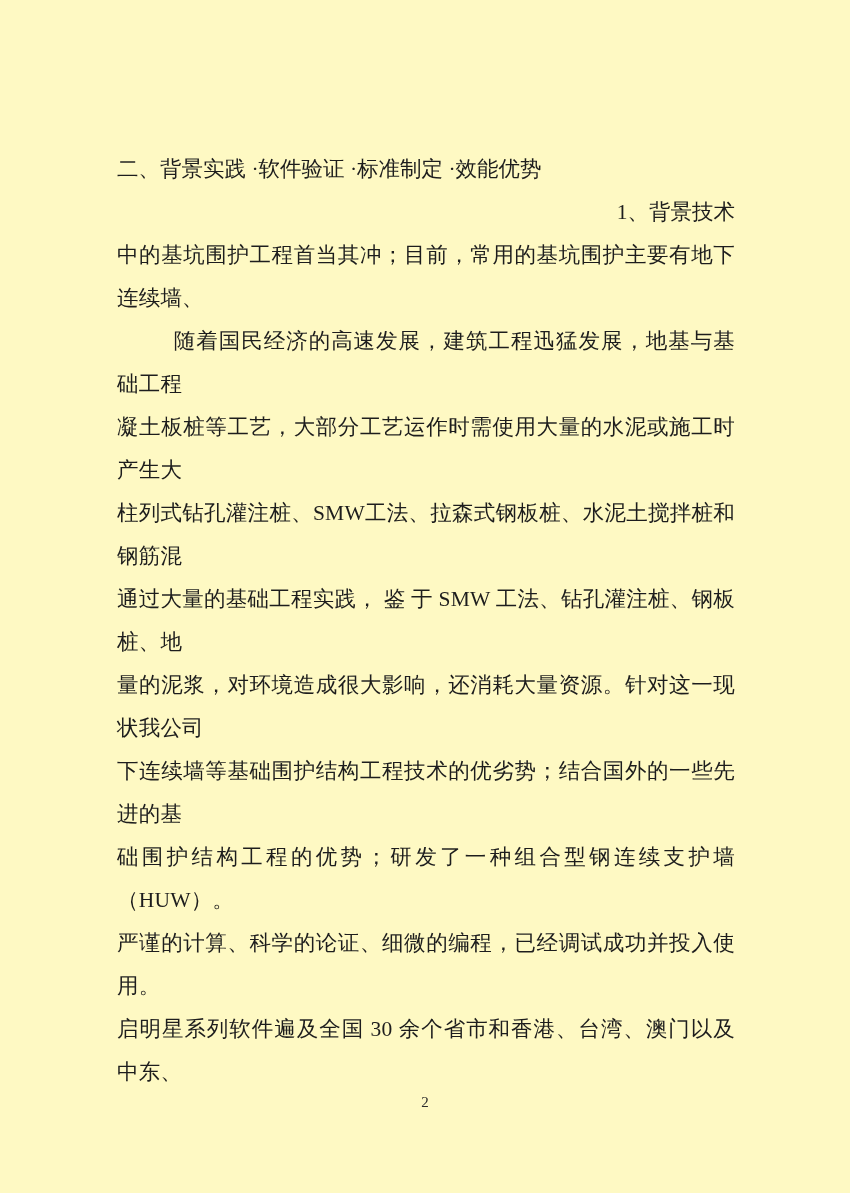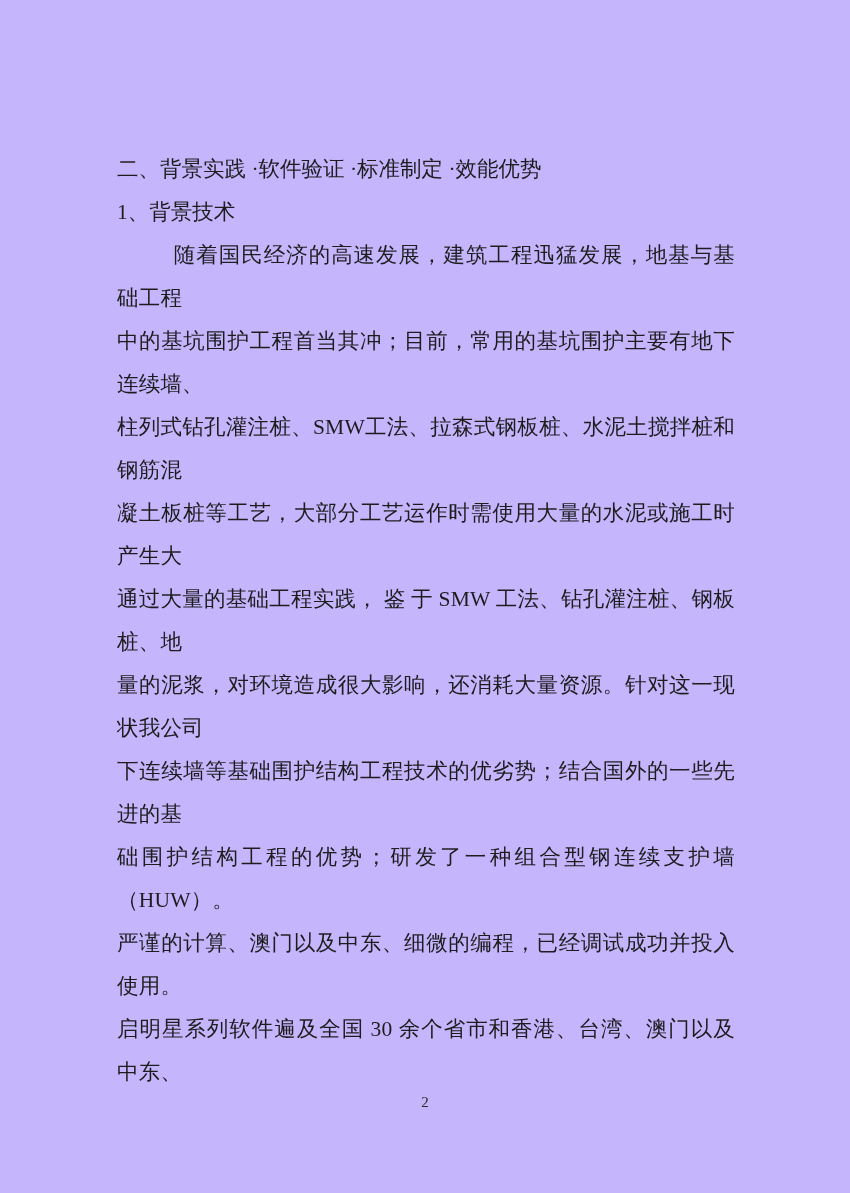--- a/index.html
+++ b/index.html
@@ -10,21 +10,21 @@
   }
   body {
     font-family: "Liberation Serif", "DejaVu Serif", serif;
     color: #1a1a1a;
   }
   .page {
     position: relative;
     width: 850px;
     height: 1193px;
     margin: 0 auto;
-    background: #c4b5fd;
+    background: #fef9c3;
     overflow: hidden;
     box-sizing: border-box;
   }
   .content {
     position: absolute;
     left: 117px;
     top: 148px;
     width: 618px;
   }
   
@@ -43,20 +43,21 @@
     font-size: 21.5px;
     line-height: 43px;
     color: #1d1d1d;
     white-space: pre;
   }
   .section-heading {
     font-size: 21.5px;
     line-height: 43px;
     color: #1d1d1d;
     white-space: pre;
+    text-align: right;
   }
   .sp {
     display: inline-block;
     width: 7px;
   }
   .page-number {
     position: absolute;
     left: 0;
     right: 0;
     top: 1094px;
@@ -70,32 +71,32 @@
 <body>
 
 <div class="page">
 
   <div class="content">
 
     <div class="heading-line">二、背景实践 ·软件验证 ·标准制定 ·效能优势</div>
 
     <div class="section-heading">1、背景技术</div>
 
+    <div class="doc-line">中的基坑围护工程首当其冲；目前，常用的基坑围护主要有地下连续墙、</div>
     <div class="doc-line">
       <span class="sp"></span><span class="sp"></span><span class="sp"></span><span class="sp"></span><span class="sp"></span><span class="sp"></span><span class="sp"></span><span class="sp"></span><span>随着国民经济的高速发展，建筑工程迅猛发展，地基与基础工程</span>
     </div>
-    <div class="doc-line">中的基坑围护工程首当其冲；目前，常用的基坑围护主要有地下连续墙、</div>
+    <div class="doc-line">凝土板桩等工艺，大部分工艺运作时需使用大量的水泥或施工时产生大</div>
     <div class="doc-line">柱列式钻孔灌注桩、SMW工法、拉森式钢板桩、水泥土搅拌桩和钢筋混</div>
-    <div class="doc-line">凝土板桩等工艺，大部分工艺运作时需使用大量的水泥或施工时产生大</div>
     <div class="doc-line">通过大量的基础工程实践， 鉴 于 SMW 工法、钻孔灌注桩、钢板桩、地</div>
     <div class="doc-line">量的泥浆，对环境造成很大影响，还消耗大量资源。针对这一现状我公司</div>
     <div class="doc-line">下连续墙等基础围护结构工程技术的优劣势；结合国外的一些先进的基</div>
     <div class="doc-line">础围护结构工程的优势；研发了一种组合型钢连续支护墙（HUW）。</div>
 
 
-    <div class="doc-line">严谨的计算、澳门以及中东、细微的编程，已经调试成功并投入使用。</div>
+    <div class="doc-line">严谨的计算、科学的论证、细微的编程，已经调试成功并投入使用。</div>
     <div class="doc-line">启明星系列软件遍及全国 30 余个省市和香港、台湾、澳门以及中东、</div>
 
   </div>
 
   <div class="page-number">2</div>
 
 </div>
 
 </body></html>

